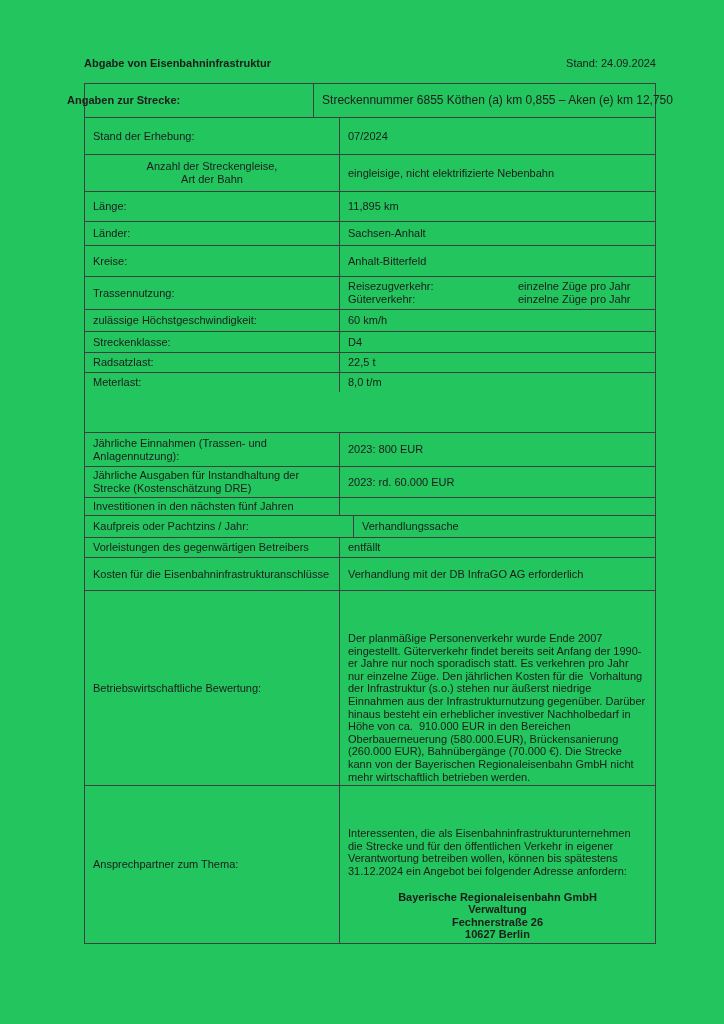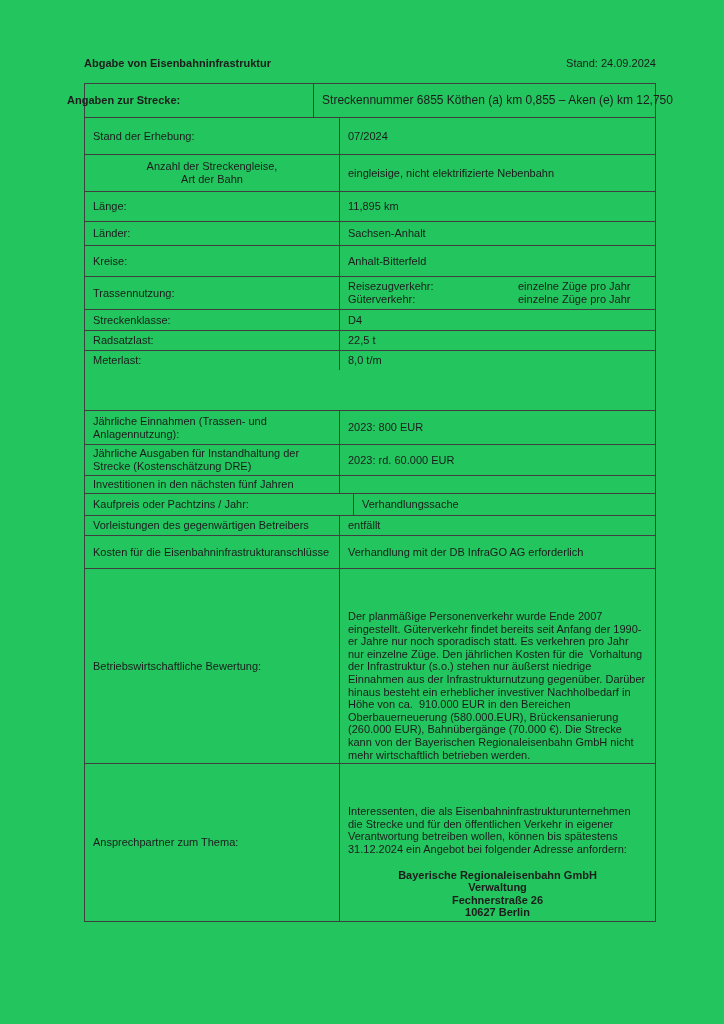--- a/index.html
+++ b/index.html
@@ -119,20 +119,24 @@
           <span class="sub-label">Reisezugverkehr:</span>
           <span>einzelne Züge pro Jahr</span>
         </div>
         <div class="sub-row">
           <span class="sub-label">Güterverkehr:</span>
           <span>einzelne Züge pro Jahr</span>
         </div>
       </div>
     </div>
 
+    <div class="row r-hoechst">
+      <div class="c-l">zulässige Höchstgeschwindigkeit:</div>
+      <div class="c-r">60 km/h</div>
+    </div>
 
     <div class="row r-klasse">
       <div class="c-l">Streckenklasse:</div>
       <div class="c-r">D4</div>
     </div>
 
     <div class="row r-radsatz">
       <div class="c-l">Radsatzlast:</div>
       <div class="c-r">22,5 t</div>
     </div>

